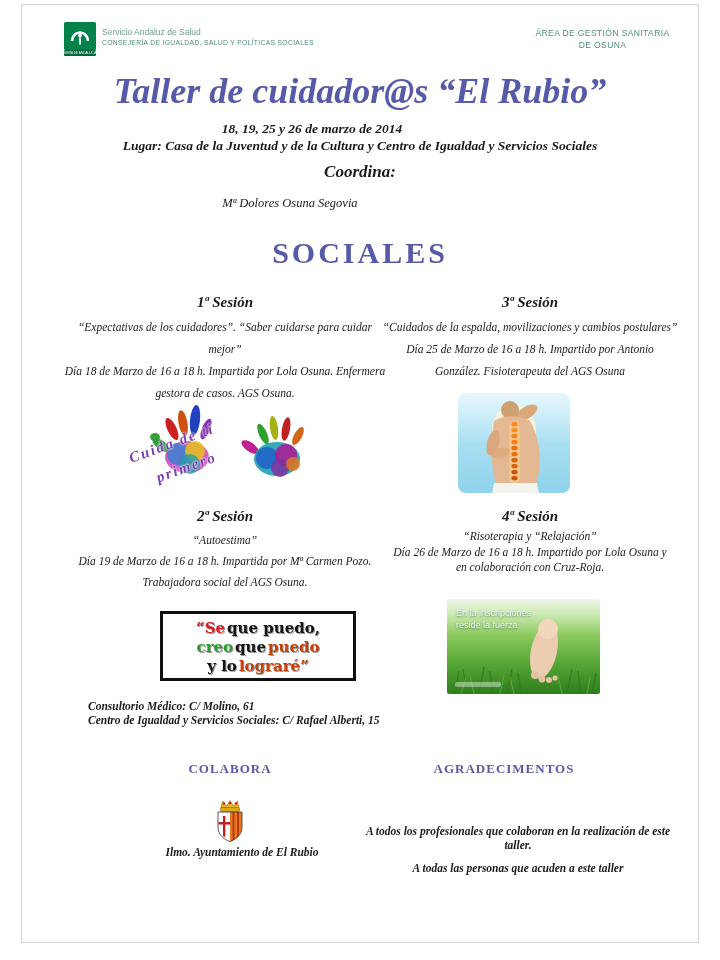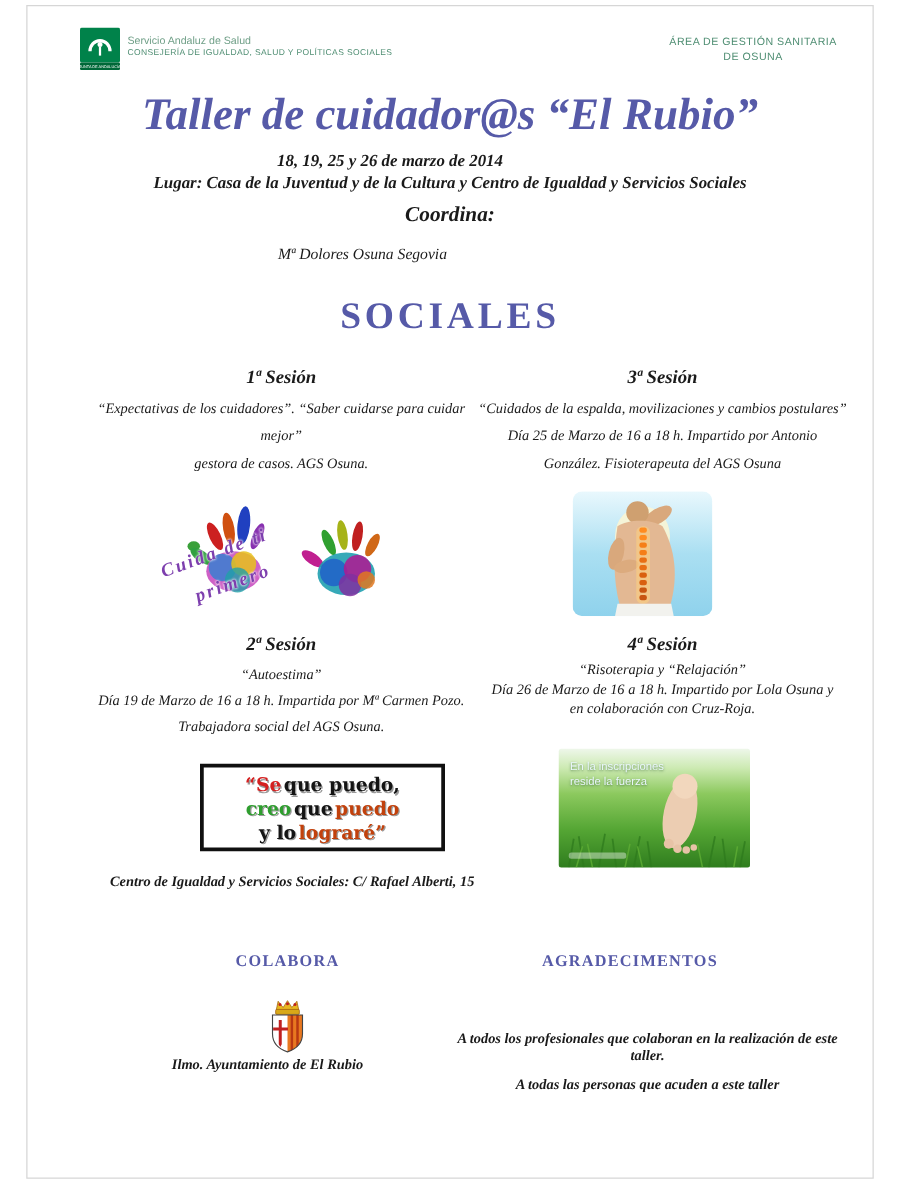--- a/index.html
+++ b/index.html
@@ -40,21 +40,21 @@
   .q-red{color:#d42020;} .q-green{color:#2f9e2f;} .q-blue{color:#c2410c;} .q-black{color:#141414;}
   .quote span{margin:0 1px;}
   
   .grass{left:447px;top:599px;width:153px;height:95px;overflow:hidden;border-radius:2px;
          background:linear-gradient(180deg,#eef7ea 0%,#cdeab3 16%,#8cc95e 38%,#55a634 68%,#2f7d1e 100%);}
   .grass-cap{position:absolute;top:8px;left:9px;color:#eaf6fb;font-family:"Liberation Sans",sans-serif;
              font-size:9px;line-height:12px;text-shadow:0 1px 2px rgba(40,90,40,.7);}
   .watermark{position:absolute;left:8px;bottom:7px;width:46px;height:5px;
              background:rgba(255,255,255,.4);border-radius:2px;}
   .crest{left:212px;top:799px;width:36px;height:46px;}
-  .ayto{left:104px;top:846px;width:220px;font-size:11.5px;font-weight:bold;font-style:italic;}
+  .ayto{left:132px;top:846px;width:220px;font-size:11.5px;font-weight:bold;font-style:italic;}
 </style>
 </head>
 <body>
 
 <div class="abs page-border"></div>
 
 <div class="abs" style="left:64px;top:22px;width:32px;height:34px;">
   <svg width="32" height="34" viewBox="0 0 32 34">
     <rect x="0" y="0" width="32" height="28" rx="1.5" fill="#00824a"></rect>
     <path d="M8,19 A8,8.5 0 0 1 24,19" stroke="#ffffff" stroke-width="2.6" fill="none"></path>
@@ -72,20 +72,21 @@
 <div class="abs title ctr">Taller de cuidador@s  “El Rubio”</div>
 <div class="abs dates ctr b it">18, 19, 25 y 26 de marzo de 2014</div>
 <div class="abs place ctr b it">Lugar: Casa de la Juventud y de la Cultura y Centro de Igualdad y Servicios Sociales</div>
 <div class="abs coordina ctr b it">Coordina:</div>
 <div class="abs coord-name ctr it">Mª Dolores Osuna Segovia</div>
 <div class="abs programa ctr heading-blue">SOCIALES</div>
 
 <div class="abs col-l ctr sess-title" style="top:294px;">1ª Sesión</div>
 <div class="abs col-l ctr sess-lines" style="top:316px;line-height:22px;">
   <div>“Expectativas de los cuidadores”. “Saber cuidarse para cuidar mejor”</div>
+  <div>Día 18 de Marzo de 16 a 18 h. Impartida por Lola Osuna. Enfermera</div>
   <div>gestora de casos. AGS Osuna.</div>
 </div>
 
 <div class="abs col-r ctr sess-title" style="top:294px;">3ª Sesión</div>
 <div class="abs col-r ctr sess-lines" style="top:316px;line-height:22px;">
   <div>“Cuidados de la espalda, movilizaciones y cambios postulares”</div>
   <div>Día 25 de Marzo de 16 a 18 h. Impartido por Antonio</div>
   <div>González. Fisioterapeuta del AGS Osuna</div>
 </div>
 
@@ -205,20 +206,21 @@
     </g>
   </svg>
   <div class="grass-cap">
     <div>En la inscripciones</div>
     <div>reside la fuerza</div>
   </div>
   <div class="watermark"></div>
 </div>
 
 <div class="abs info">
+  <div>Consultorio Médico: C/ Molino, 61</div>
   <div>Centro de Igualdad y Servicios Sociales: C/ Rafael Alberti, 15</div>
 </div>
 
 <div class="abs ctr foot-head heading-blue" style="left:130px;top:761px;width:200px;">COLABORA</div>
 <div class="abs ctr foot-head heading-blue" style="left:399px;top:761px;width:210px;">AGRADECIMENTOS</div>
 
 <div class="abs crest">
   <svg width="36" height="46" viewBox="0 0 36 46">
     <defs>
       <clipPath id="shieldClip">

